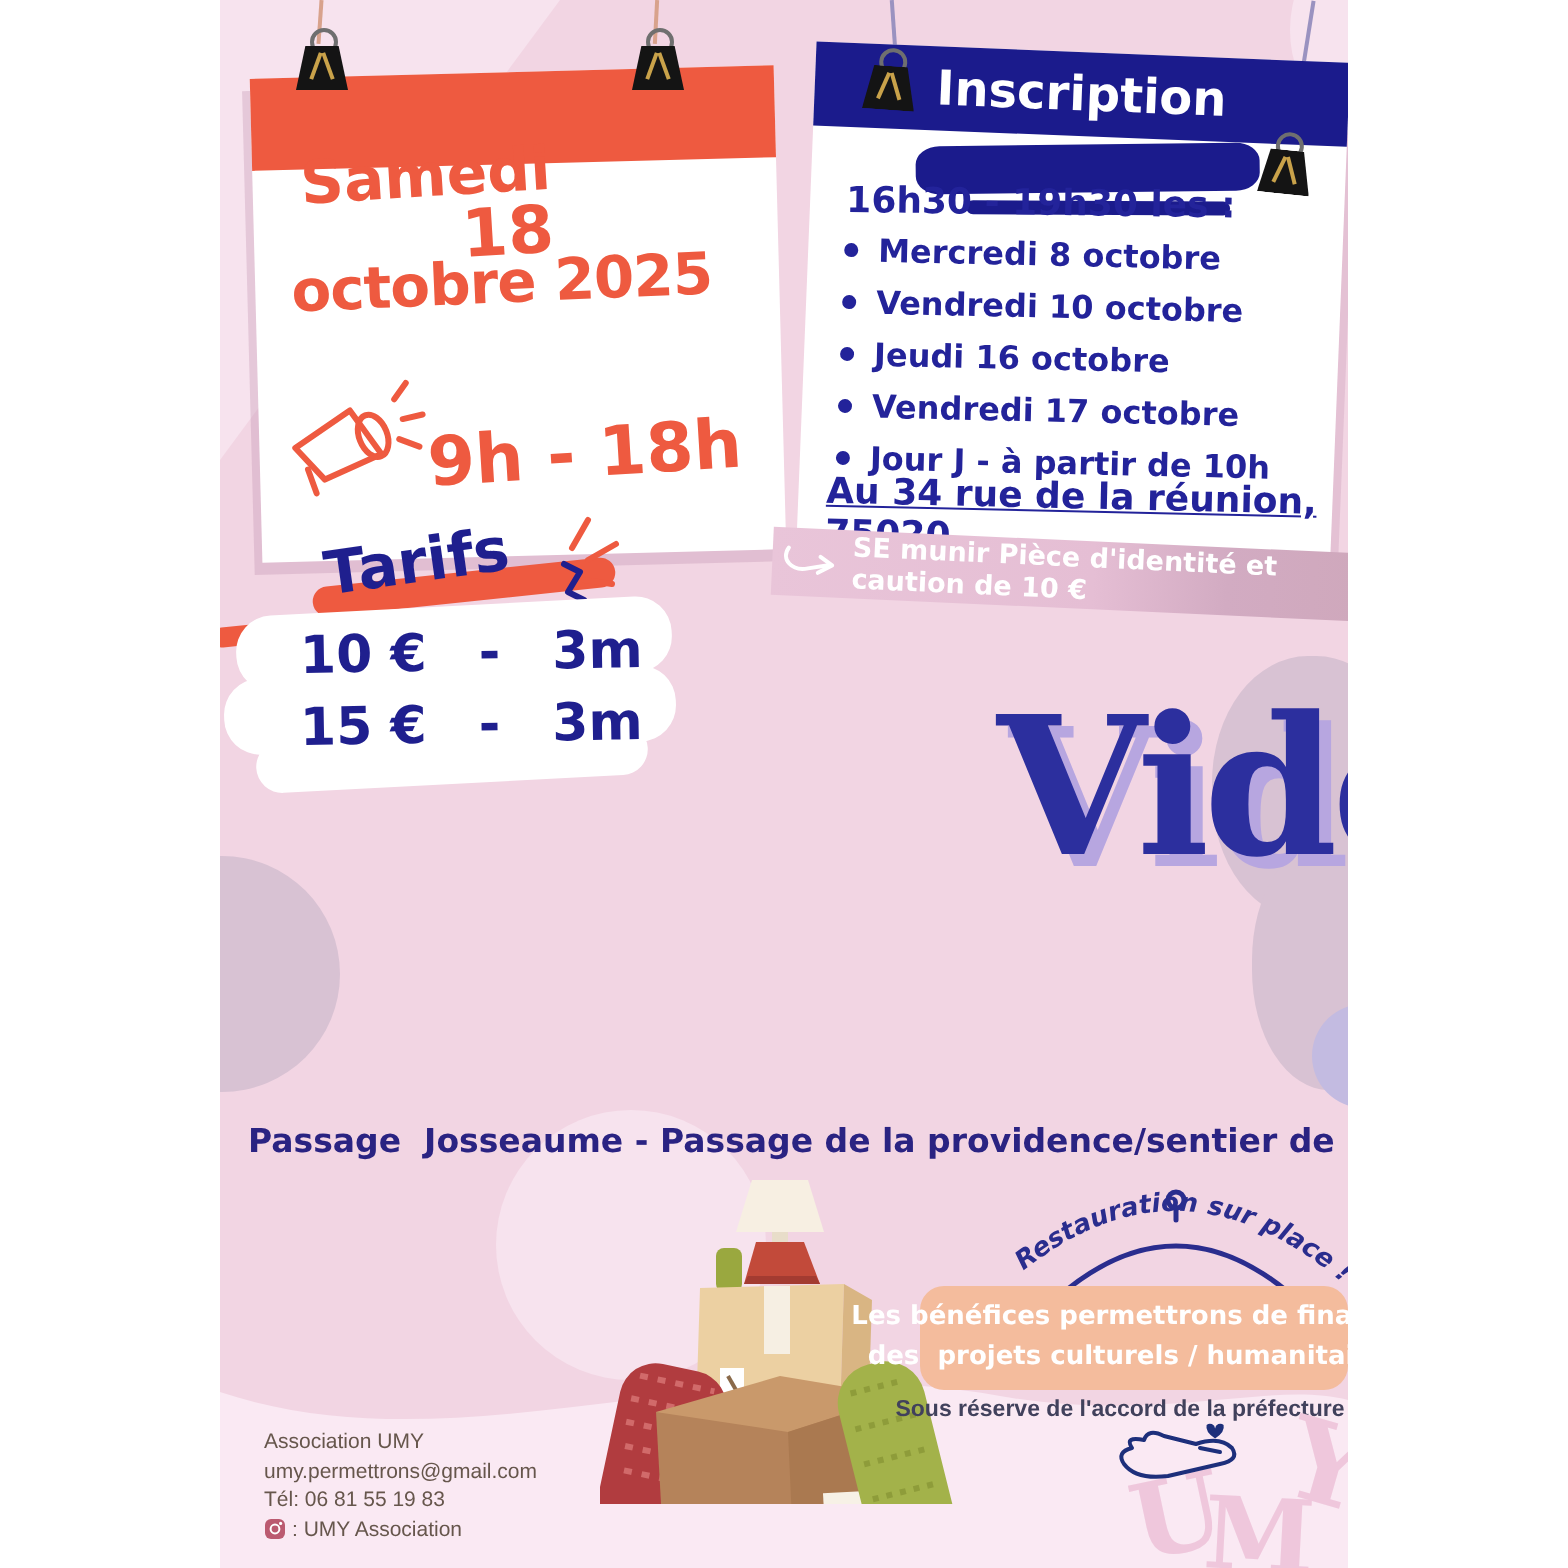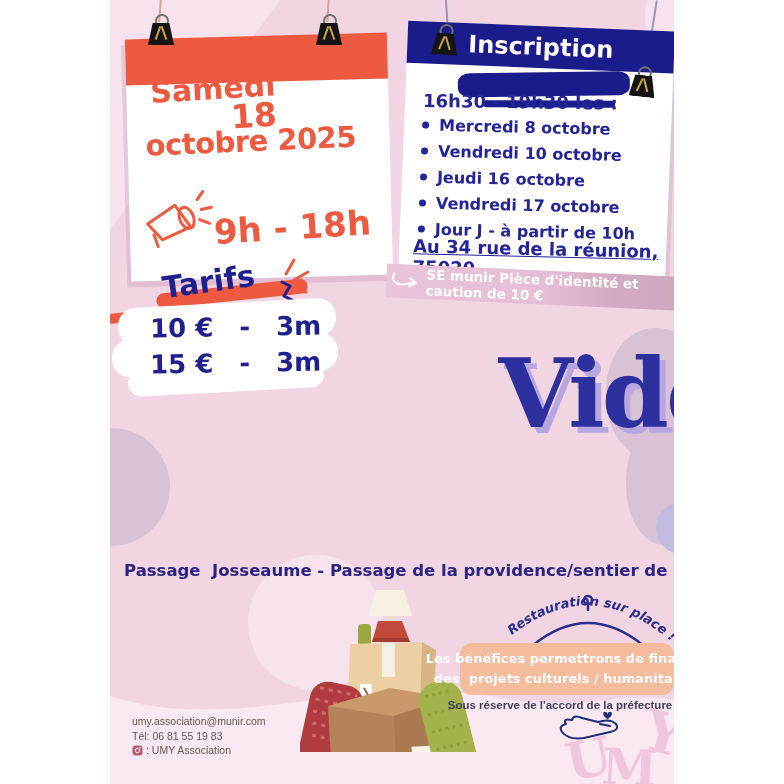--- a/index.html
+++ b/index.html
@@ -286,21 +286,22 @@
     </g>
   </svg>
 
   <div id="benefits-band">
     <span>Les bénéfices permettrons de financer</span>
     <span>des  projets culturels / humanitaires</span>
   </div>
   <div id="disclaimer">Sous réserve de l'accord de la préfecture</div>
 
   <div id="contact">
-    <div>umy.association@munir.com</div>
+    <div>Association UMY</div>
+    <div>umy.permettrons@gmail.com</div>
     <div>Tél: 06 81 55 19 83</div>
     <div class="row">
       <svg width="11" height="11" viewBox="0 0 11 11">
         <rect x="0.5" y="0.5" width="10" height="10" rx="3" fill="#bb5a70"></rect>
         <circle cx="5.5" cy="5.5" r="2.2" fill="none" stroke="#ffffff" stroke-width="1"></circle>
         <circle cx="8.3" cy="2.7" r="0.8" fill="#ffffff"></circle>
       </svg>
       <span>: UMY Association</span>
     </div>
   </div>

